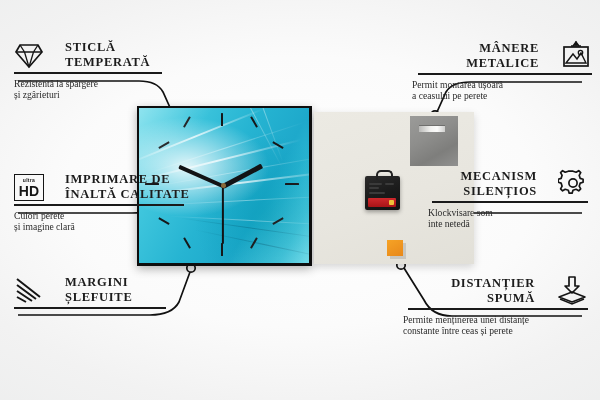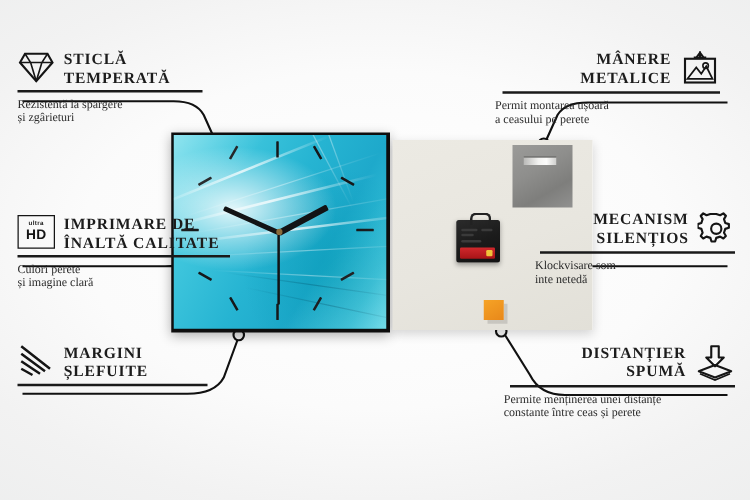--- a/index.html
+++ b/index.html
@@ -8,21 +8,21 @@
     font-family:"Liberation Serif", serif;
     background:#ffffff;
   }
   #stage{
     position:relative;width:600px;height:400px;
     background:
       radial-gradient(ellipse 520px 300px at 50% 48%, #ffffff 0%, #fbfbfb 45%, #f2f2f2 72%, #eceded 100%);
   }
   
   .feature{position:absolute;}
-  .f-head{display:flex;align-items:flex-start;gap:7px;}
+  .f-head{display:flex;align-items:flex-end;gap:21px;}
   .f-head.right{justify-content:flex-end;}
   .f-title{
     font-family:"Liberation Serif", serif;
     font-weight:700;font-size:12.5px;letter-spacing:.7px;
     color:#1c1c1c;line-height:14.5px;text-transform:uppercase;
     white-space:pre-line;
   }
   .f-title.right{text-align:right;}
   .rule{height:1.6px;background:#1a1a1a;margin:3px 0 4px 0;}
   .f-sub{
@@ -30,32 +30,32 @@
     font-size:9.6px;line-height:11.4px;color:#2b2b2b;white-space:pre-line;
   }
   .f-sub.right{text-align:left;}
   .ic{flex:0 0 auto;display:block;}
   .ic svg{display:block;}
 
   
   #feat-sticla{left:14px;top:40px;width:170px;}
   #feat-hd{left:14px;top:172px;width:176px;}
   #feat-margini{left:14px;top:275px;width:170px;}
-  #feat-manere{right:24px;top:40px;width:180px;}
+  #feat-manere{right:8px;top:40px;width:180px;}
   #feat-mecanism{right:12px;top:168px;width:160px;}
   #feat-distantier{right:12px;top:275px;width:185px;}
 
   
   .hdbox{
     width:28px;height:25px;border:1.6px solid #151515;
     display:flex;flex-direction:column;align-items:center;justify-content:center;
     line-height:1;
   }
   .hdbox .u{font-size:5px;font-weight:700;letter-spacing:.3px;color:#151515;font-family:"Liberation Sans",sans-serif;}
-  .hdbox .h{font-size:11px;font-weight:700;letter-spacing:.2px;color:#151515;font-family:"Liberation Sans",sans-serif;margin-top:1px;}
+  .hdbox .h{font-size:14px;font-weight:700;letter-spacing:.2px;color:#151515;font-family:"Liberation Sans",sans-serif;margin-top:1px;}
 
   
   #wires{position:absolute;left:0;top:0;width:600px;height:400px;pointer-events:none;}
   #wires path{fill:none;stroke:#111;stroke-width:1.7;}
   #wires circle{fill:#f4f4f4;stroke:#111;stroke-width:1.7;}
 
   
   #clock{
     position:absolute;left:137px;top:106px;width:175px;height:160px;
     background:#0e0e0e;

